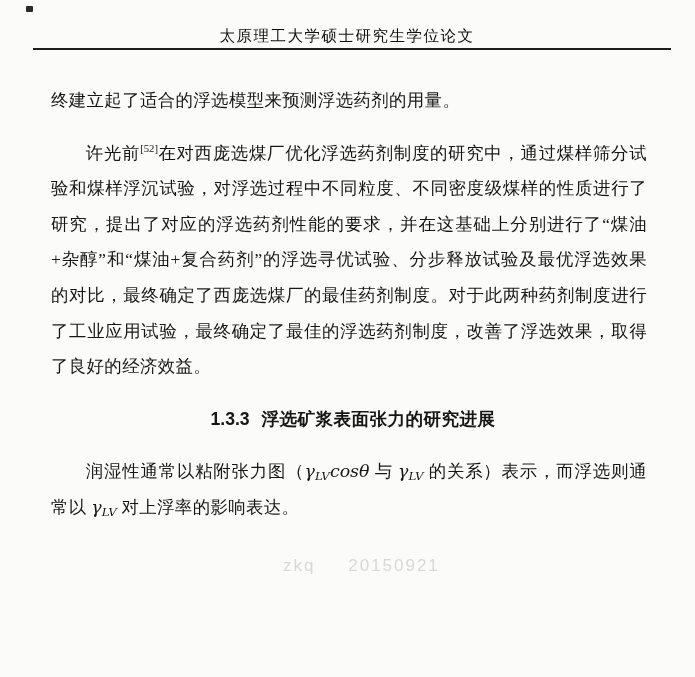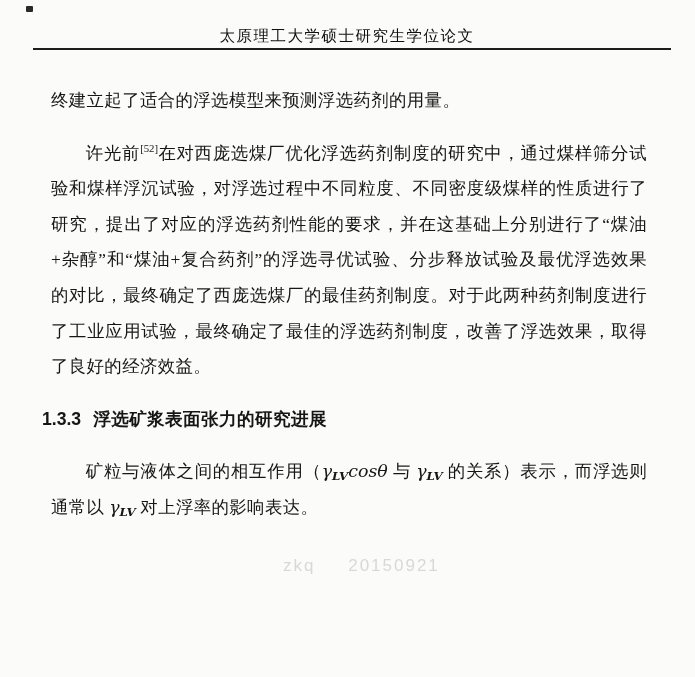--- a/index.html
+++ b/index.html
@@ -53,27 +53,26 @@
   }
   .math{
     font-family:"DejaVu Serif",serif;
     font-style:italic;
     letter-spacing:0;
   }
   sub.math{
     font-size:0.68em;
     line-height:0;
     vertical-align:-0.25em;
-    font-weight:bold;
   }
   .section-heading{
     margin:8px 0 9px 8px;
     font-weight:bold;
     font-size:17.6px;
-    text-align:left;
+    text-align:center;
     text-indent:0;
     font-family:"Liberation Sans","DejaVu Sans",sans-serif;
   }
   .section-heading .num{margin-right:12px;letter-spacing:0;}
   .watermark{
     position:absolute;left:283px;top:556px;
     font-size:17px;
     color:var(--watermark);
     opacity:0.75;
     font-family:"Liberation Sans","DejaVu Sans",sans-serif;
@@ -98,19 +97,19 @@
     <p class="para"><span>终建立起了适合的浮选模型来预测浮选药剂的用量。</span></p>
 
     <p class="para indent"><span>许光前</span><sup>[52]</sup><span>在对西庞选煤厂优化浮选药剂制度的研究中，通过煤样筛分试验和煤样浮沉试验，对浮选过程中不同粒度、不同密度级煤样的性质进行了研究，提出了对应的浮选药剂性能的要求，并在这基础上分别进行了“煤油+杂醇”和“煤油+复合药剂”的浮选寻优试验、分步释放试验及最优浮选效果的对比，最终确定了西庞选煤厂的最佳药剂制度。对于此两种药剂制度进行了工业应用试验，最终确定了最佳的浮选药剂制度，改善了浮选效果，取得了良好的经济效益。</span></p>
 
 
     <h3 class="section-heading">
       <span class="num">1.3.3</span><span>浮选矿浆表面张力的研究进展</span>
     </h3>
 
 
-    <p class="para indent"><span>矿粒与液体之间的相互作用（</span><span class="math">γ</span><sub class="math">LV</sub><span class="math">cosθ</span><span> 与 </span><span class="math">γ</span><sub class="math">LV</sub><span> 的关系）表示，而浮选则通常以 </span><span class="math">γ</span><sub class="math">LV</sub><span> 对上浮率的影响表达。</span></p>
+    <p class="para indent"><span>润湿性通常以粘附张力图（</span><span class="math">γ</span><sub class="math">LV</sub><span class="math">cosθ</span><span> 与 </span><span class="math">γ</span><sub class="math">LV</sub><span> 的关系）表示，而浮选则通常以 </span><span class="math">γ</span><sub class="math">LV</sub><span> 对上浮率的影响表达。</span></p>
 
   </div>
 
   <div class="watermark">zkq 20150921</div>
 
 </div>
 
 </body></html>

